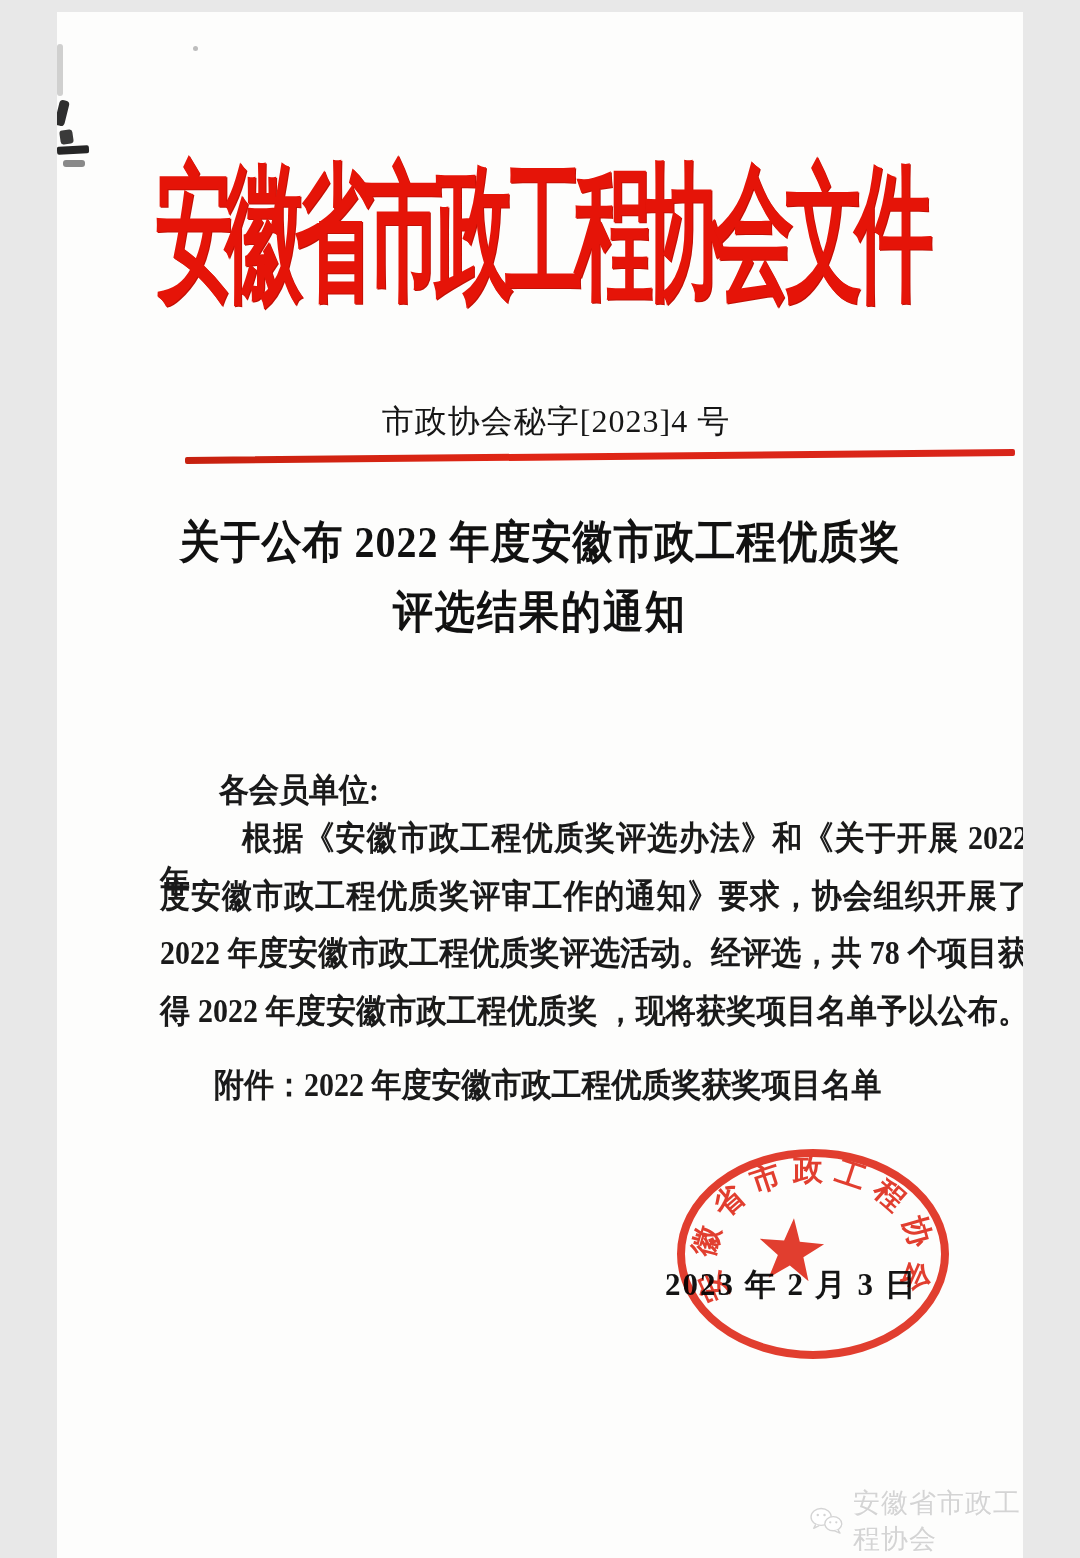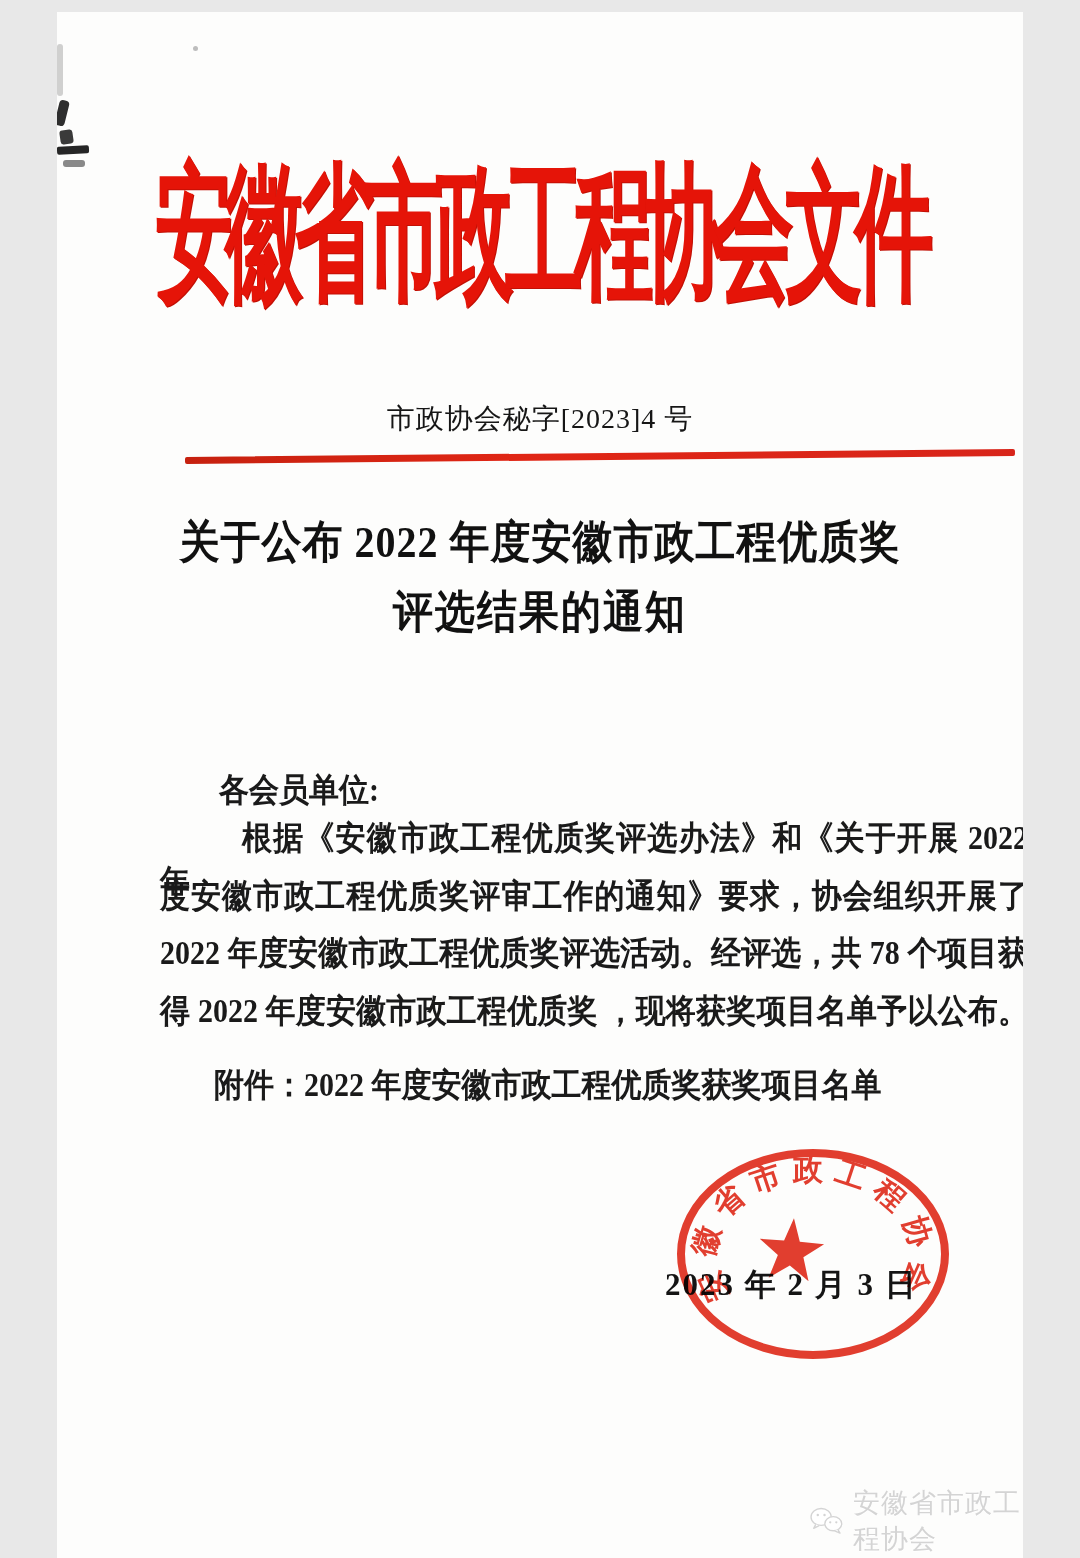--- a/index.html
+++ b/index.html
@@ -27,21 +27,21 @@
     font-size:78px;font-weight:900;letter-spacing:-8px;
     color:#e51408;
     transform:scaleY(1.9);transform-origin:50% 0;
     line-height:1;
     text-shadow:1px 1px 0 #c21005;
     white-space:nowrap;
   }
   
   .docnum{
     position:absolute;left:0;top:388px;width:100%;
-    text-align:center;font-size:28px;letter-spacing:1px;color:#161616;
+    text-align:center;font-size:32px;letter-spacing:1px;color:#161616;padding-left:16px;
   }
   
   .redline{
     position:absolute;left:128px;top:441px;width:830px;height:7px;
     background:linear-gradient(90deg,#c6210f,#e02615 40%,#d8251a);
     transform:rotate(-0.55deg);border-radius:2px;
   }
   
   .heading{
     position:absolute;left:0;top:496px;width:100%;text-align:center;

